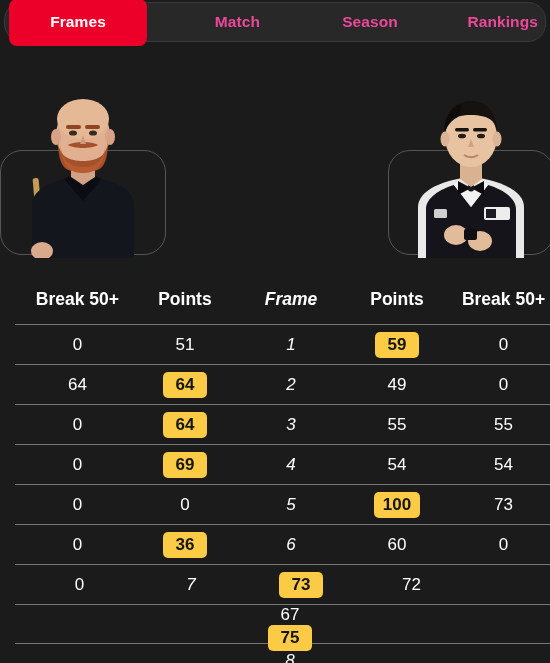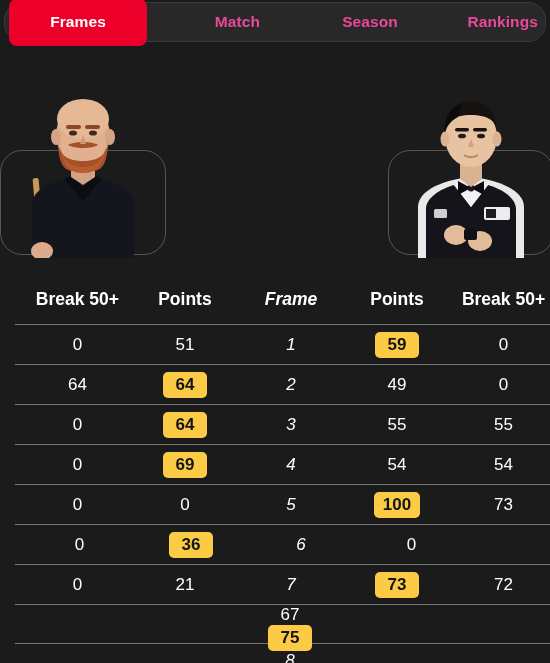--- a/index.html
+++ b/index.html
@@ -321,30 +321,30 @@
       <div class="row data">
         <div class="cell c0">
           <span>0</span>
         </div>
         <div class="cell c1">
           <span class="badge">36</span>
         </div>
         <div class="cell c2">
           <span>6</span>
         </div>
-        <div class="cell c4">
-          <span>0</span>
-        </div>
-      </div>
-      <div class="row data">
-        <div class="cell c0">
-          <span>0</span>
-        </div>
-        <div class="cell c1">
-          <span>21</span>
+        <div class="cell c3">
+          <span>60</span>
+        </div>
+        <div class="cell c4">
+          <span>0</span>
+        </div>
+      </div>
+      <div class="row data">
+        <div class="cell c0">
+          <span>0</span>
         </div>
         <div class="cell c2">
           <span>7</span>
         </div>
         <div class="cell c3">
           <span class="badge">73</span>
         </div>
         <div class="cell c4">
           <span>72</span>
         </div>

